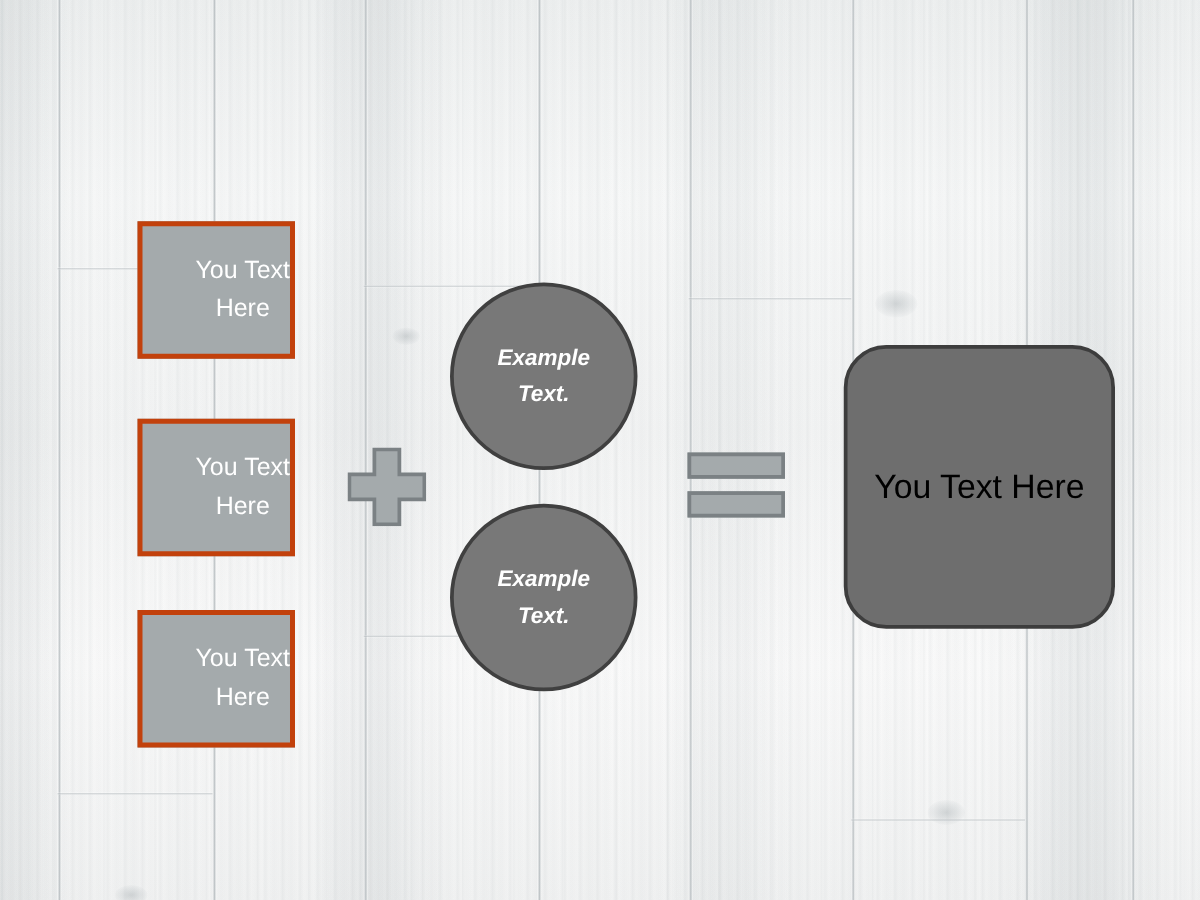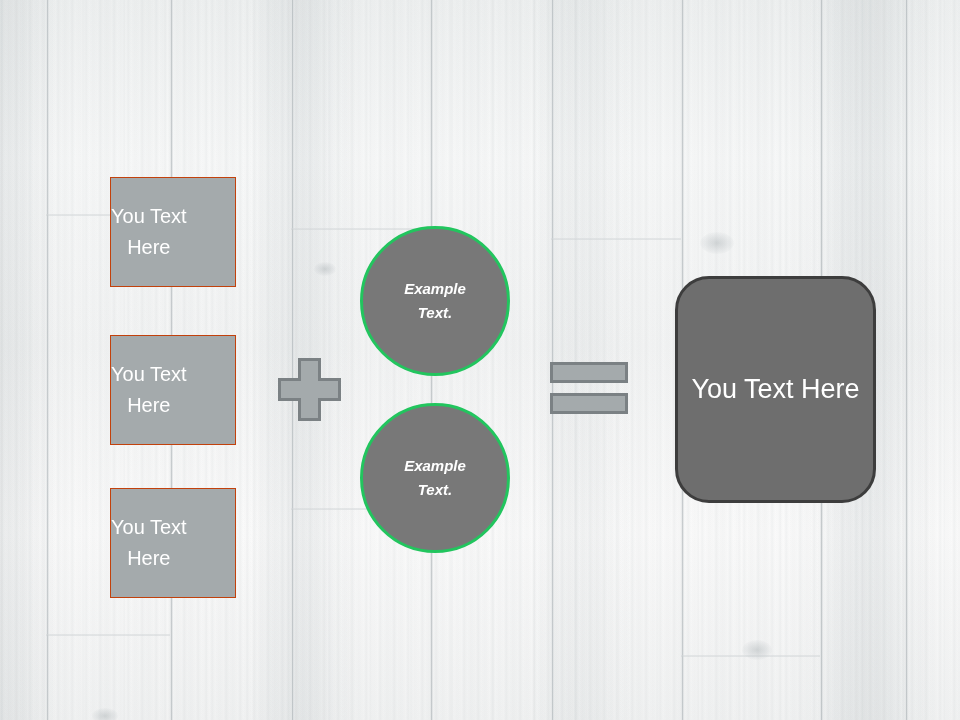--- a/index.html
+++ b/index.html
@@ -118,24 +118,24 @@
     font-weight: 700;
   }
 
   
   .sq-box {
     position: absolute;
     width: 126px;
     height: 110px;
     box-sizing: border-box;
     background: #a4aaac;
-    border: 1px solid #c2410c;
-    display: flex;
-    align-items: center;
-    justify-content: flex-start;
+    border: 4px solid #c2410c;
+    display: flex;
+    align-items: center;
+    justify-content: flex-end;
     text-align: center;
     color: #ffffff;
     font-size: 20px;
     line-height: 1.55;
   }
   #sq1 { left: 110px; top: 177px; }
   #sq2 { left: 110px; top: 335px; }
   #sq3 { left: 110px; top: 488px; }
 
   
@@ -149,27 +149,27 @@
   .plus-wrap svg { display: block; }
 
   
   .circle {
     position: absolute;
     width: 150px;
     height: 150px;
     box-sizing: border-box;
     border-radius: 50%;
     background: #787878;
-    border: 3px solid #22c55e;
+    border: 3px solid #404040;
     display: flex;
     align-items: center;
     justify-content: center;
     text-align: center;
     color: #ffffff;
-    font-size: 15px;
+    font-size: 18px;
     font-weight: 700;
     font-style: italic;
     line-height: 1.6;
   }
   #circ1 { left: 360px; top: 226px; }
   #circ2 { left: 360px; top: 403px; }
 
   
   .eq-wrap {
     position: absolute;
@@ -188,30 +188,30 @@
     border: 3px solid #7b8184;
   }
   #eqbar1 { top: 0; }
   #eqbar2 { top: 31px; }
 
   
   .result {
     position: absolute;
     left: 675px;
     top: 276px;
-    width: 201px;
+    width: 217px;
     height: 227px;
     box-sizing: border-box;
     background: #6e6e6e;
     border: 3px solid #3d3d3d;
     border-radius: 34px;
     display: flex;
     align-items: center;
     justify-content: center;
-    color: #ffffff;
+    color: #000000;
     font-size: 27px;
     text-align: center;
   }
 </style>
 </head>
 <body>
 
 <div id="slide">
 
   <div class="wood-base"></div>

